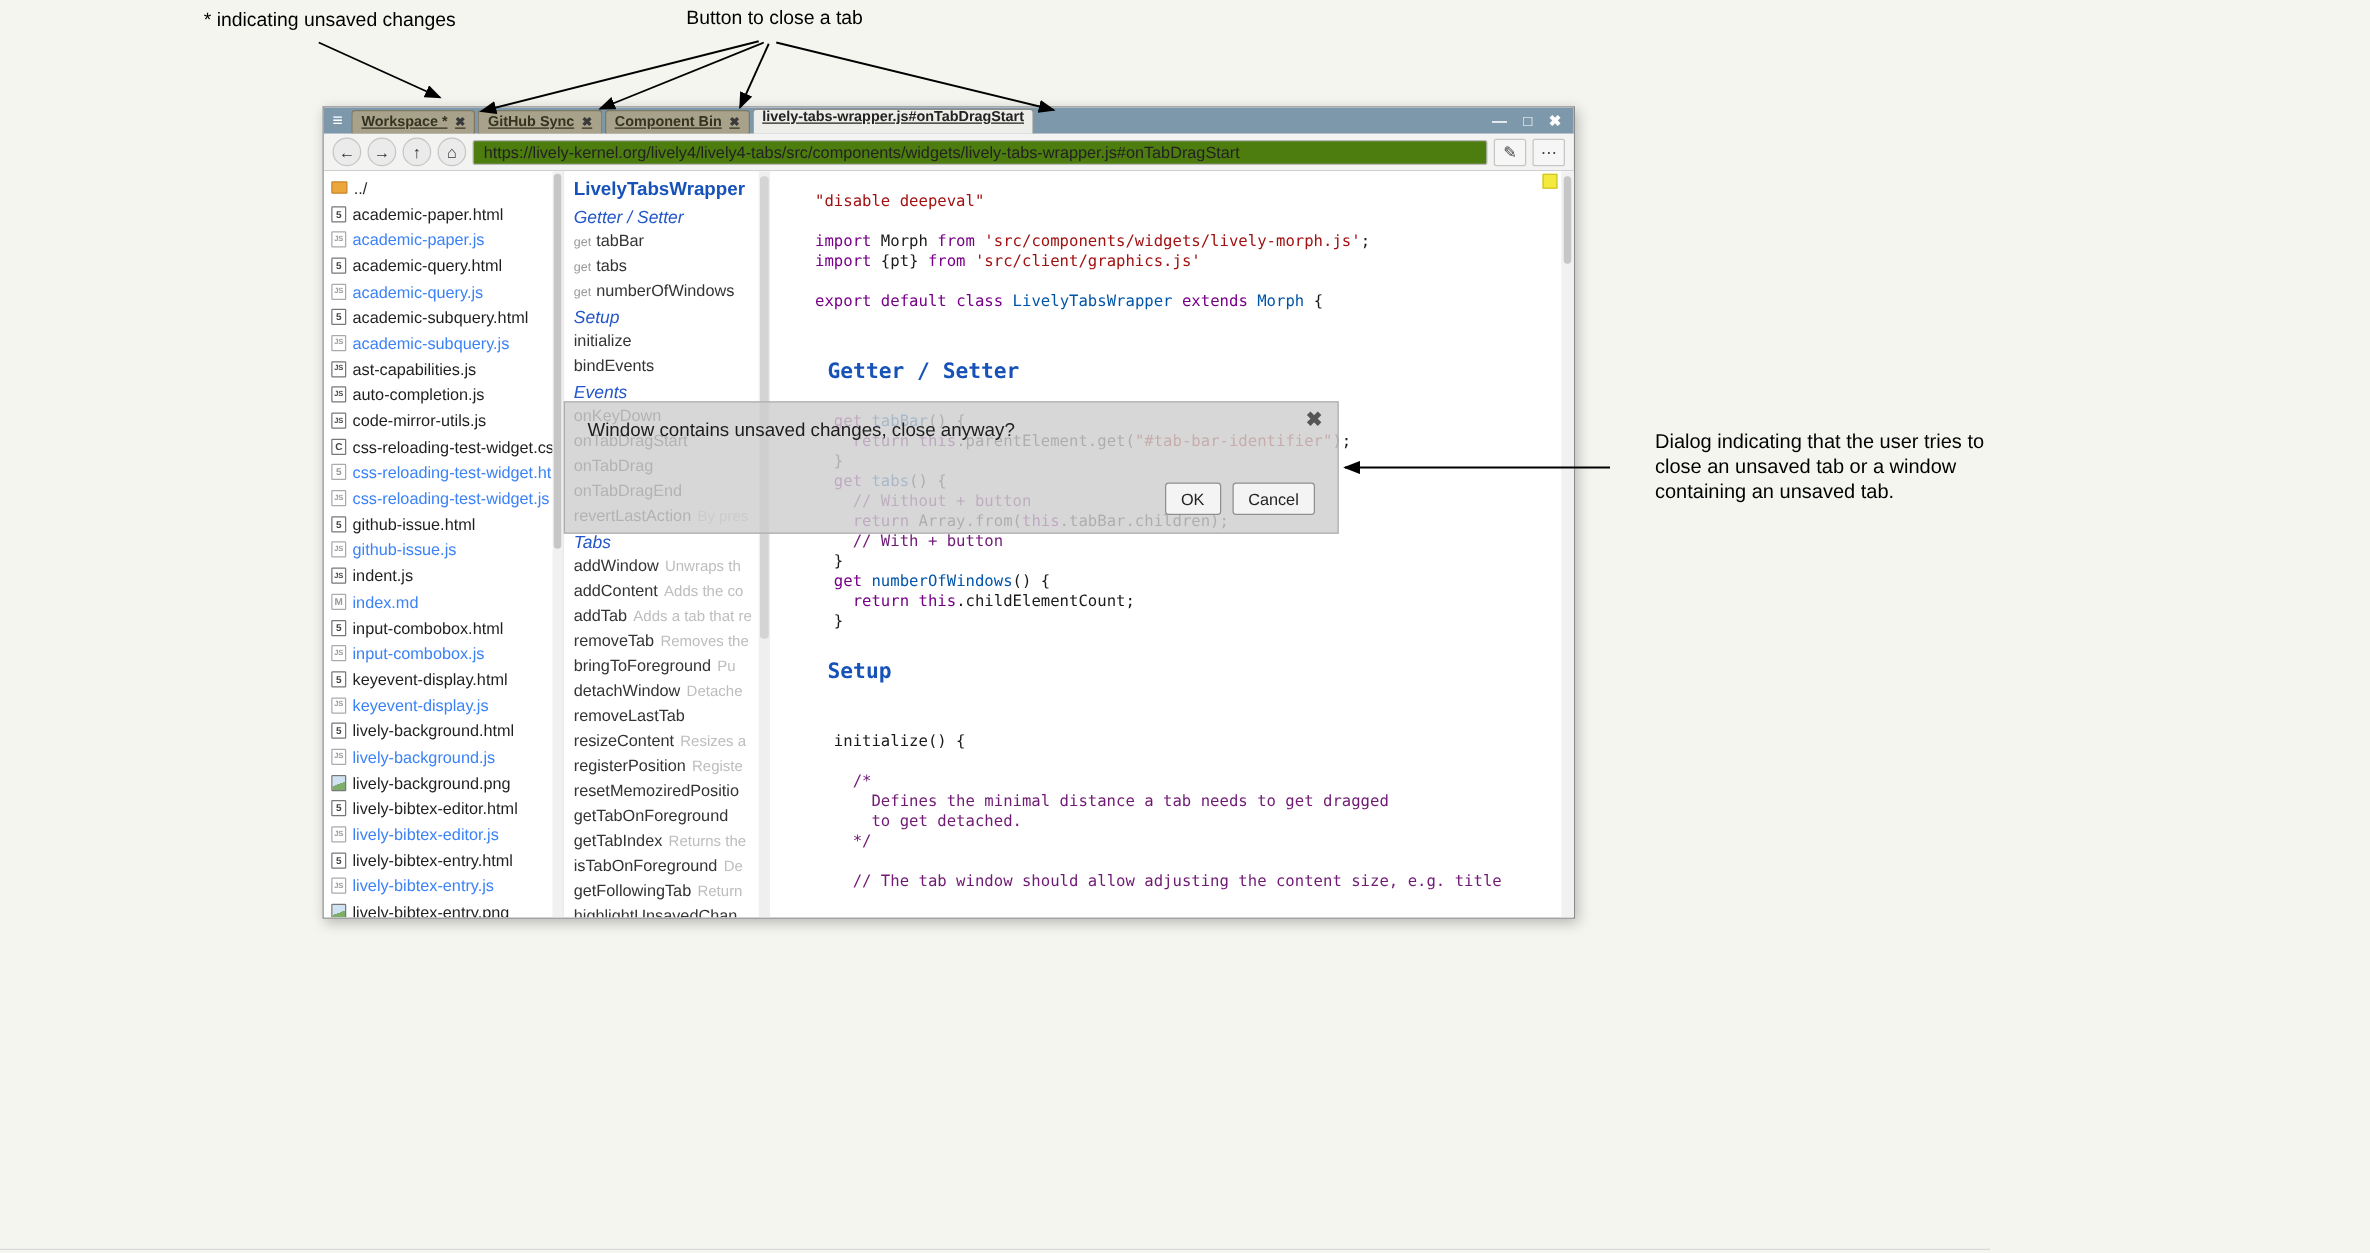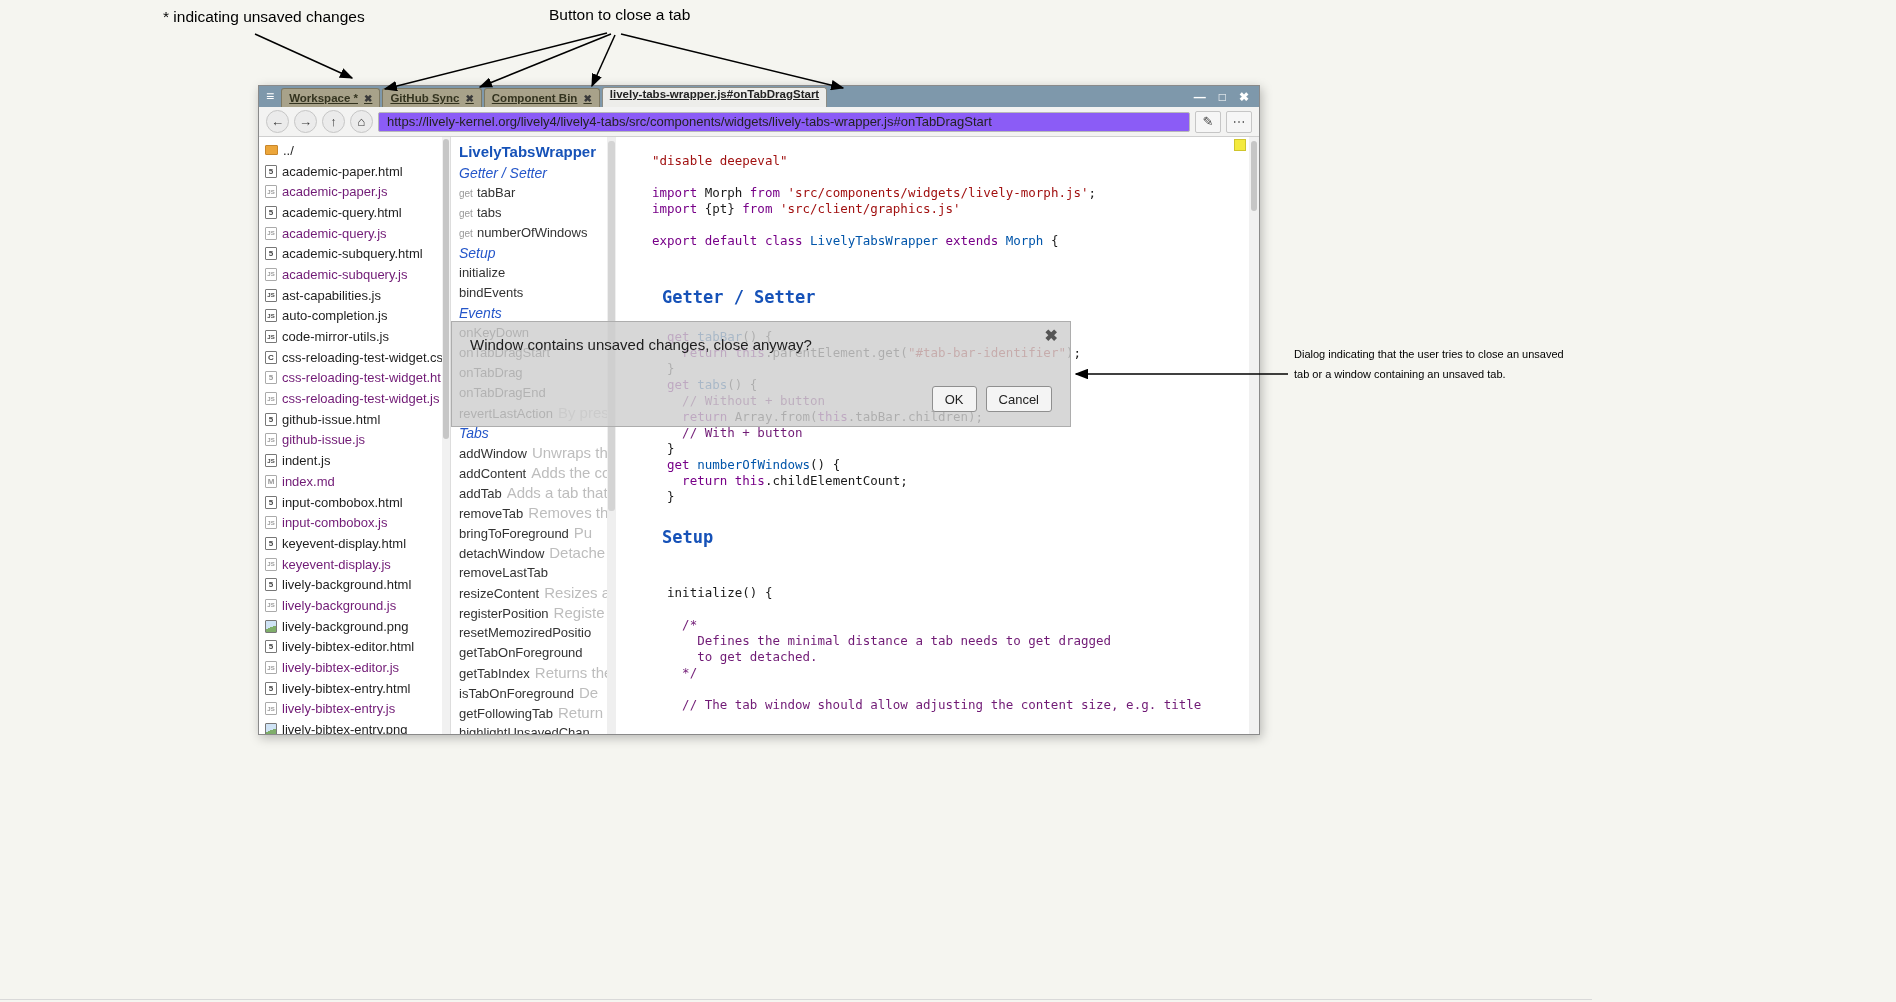--- a/index.html
+++ b/index.html
@@ -4,21 +4,21 @@
 <style>
   * { box-sizing: border-box; }
   body { margin:0; font-family:"Liberation Sans",sans-serif; background:#f5f5f0; }
   #stage { position:relative; width:1592px; height:1002px; background:#f5f5f0; overflow:hidden; }
   .bottom-line { position:absolute; left:0; top:999px; width:100%; border-top:1px solid #d9d9d9; }
 
   
   .note { position:absolute; color:#000; font-size:15.5px; z-index:40; }
   #note-unsaved { left:163px; top:8px; }
   #note-close { left:549px; top:6px; }
-  #note-dialog { left:1294px; top:344px; width:270px; font-size:11px; line-height:20px; }
+  #note-dialog { left:1324px; top:344px; width:270px; font-size:16px; line-height:20px; }
   #arrows { position:absolute; left:0; top:0; width:1896px; height:1002px; pointer-events:none; z-index:35; }
 
   
   #app-window { position:absolute; left:258px; top:85px; width:1002px; height:650px;
     background:#fff; border:1px solid #8a8a8a; box-shadow:2px 3px 10px rgba(0,0,0,0.25);
     display:flex; flex-direction:column; overflow:hidden; }
 
   .titlebar { height:21px; background:var(--titlebar,#7e98ab); display:flex; align-items:flex-end; flex:0 0 auto; }
   .menu-icon { color:#fff; font-size:14px; line-height:21px; padding:0 7px; align-self:center; cursor:pointer; }
   .tabs { display:flex; align-items:flex-end; height:21px; gap:2px; }
@@ -26,51 +26,51 @@
     background:var(--tab_inactive,#a8a28a); border:1px solid #7d7862; border-bottom:none;
     border-radius:3px 3px 0 0; font-size:11.5px; font-weight:bold; color:#33331f; cursor:pointer; white-space:nowrap;text-decoration:underline; }
   .tab.active { background:var(--tab_active,#ededea); color:#222; height:20px; border-color:#8d8d85;flex-direction:column; }
   .tab-close { font-size:10px; color:#3a3a3a; cursor:pointer; }
   .win-controls { margin-left:auto; display:flex; align-items:center; gap:13px; padding-right:10px; align-self:center; }
   .win-btn { color:#fff; font-size:12px; font-weight:bold; cursor:pointer; line-height:1; }
 
   .navbar { height:30px; background:#f3f3f2; border-bottom:1px solid #cfcfcf; display:flex; align-items:center; gap:5px; padding:0 7px; flex:0 0 auto; }
   .nav-btn { width:23px; height:23px; border-radius:50%; border:1px solid #c6c6c6; background:#ebebeb; color:#333;
     font-size:13px; font-weight:bold; display:flex; align-items:center; justify-content:center; cursor:pointer; flex:0 0 auto; }
-  .url-input { flex:1; height:20px; border:1px solid #b9b9b9; border-radius:2px; background:#8b5cf6;
+  .url-input { flex:1; height:20px; border:1px solid #b9b9b9; border-radius:2px; background:#4d7c0f;
     font:13px "Liberation Sans",sans-serif; color:#222; padding:0 8px; }
   .tool-btn { width:26px; height:22px; border:1px solid #c6c6c6; border-radius:2px; background:#f6f6f6; color:#444;
     font-size:13px; display:flex; align-items:center; justify-content:center; cursor:pointer; flex:0 0 auto; }
 
   .content { flex:1; display:flex; min-height:0; }
 
   
   .file-panel { width:192px; flex:0 0 auto; position:relative; border-right:1px solid #ddd; overflow:hidden; background:#fff; padding-top:3px; }
   .file-row { height:20.7px; display:flex; align-items:center; gap:5px; padding-left:6px; font-size:13px; color:#1f1f1f;
     white-space:nowrap; overflow:hidden; width:183px; cursor:pointer; }
-  .file-row.muted .file-name { color:#701a75; }
+  .file-row.muted .file-name { color:#3b82f6; }
   .file-row.muted .ic { border-color:#aaa; color:#999; }
   .ic { flex:0 0 auto; width:12px; height:13px; border:1px solid #777; background:#fff; color:#444;
     font-weight:bold; display:inline-flex; align-items:center; justify-content:center; border-radius:1px; }
   .ic-html::after { content:"5"; font-size:8px; }
   .ic-js::after { content:"JS"; font-size:6px; }
   .ic-css::after { content:"C"; font-size:8px; }
   .ic-md::after { content:"M"; font-size:8px; }
   .ic-png { background:linear-gradient(160deg,#cfe3f5 55%,#7fae6a 45%); }
   .ic-folder { width:13px; height:10px; background:#eca63a; border:1px solid #c8862a; }
   .file-scrollbar { position:absolute; right:0; top:0; bottom:0; width:8px; background:#f1f1f1; }
   .file-scroll-thumb { position:absolute; left:1px; top:2px; width:6px; height:300px; background:#c6c6c6; border-radius:3px; }
 
   
   .outline-panel { width:165px; flex:0 0 auto; position:relative; overflow:hidden; background:#fff; padding:4px 0 0 8px; }
   .outline-title { font-size:15px; font-weight:bold; color:var(--heading_blue,#2b50bd); height:22px; line-height:22px; white-space:nowrap; }
   .outline-section { font-size:14px; font-style:italic; color:#2456c9; height:20px; line-height:20px; cursor:pointer; }
   .outline-method { height:20px; line-height:20px; font-size:13px; color:#333; white-space:nowrap; overflow:hidden; cursor:pointer; }
   .outline-pre { font-size:10px; color:#999; margin-right:4px; }
-  .outline-note { font-size:15px; color:#bdbdbd; margin-left:5px; }
+  .outline-note { font-size:12px; color:#bdbdbd; margin-left:5px; }
   .outline-scrollbar { position:absolute; right:0; top:0; bottom:0; width:9px; background:#efefef; }
   .outline-scroll-thumb { position:absolute; left:1px; top:4px; width:7px; height:370px; background:#d4d4d4; border-radius:3px; }
 
   
   .editor-panel { flex:1; position:relative; overflow:hidden; background:#fff; padding:16px 0 0 36px;
     font-family:"DejaVu Sans Mono",monospace; cursor:text; }
   .code-line { height:16px; line-height:16px; font-size:12.5px; white-space:pre; color:#1a1a1a; }
   .code-heading { height:24px; line-height:24px; margin:4px 0; padding-left:10px; font-size:17px; font-weight:bold;
     color:var(--heading_blue,#1652b8); white-space:pre; font-family:"DejaVu Sans Mono",monospace; }
   .tok-kw { color:#770088; }

